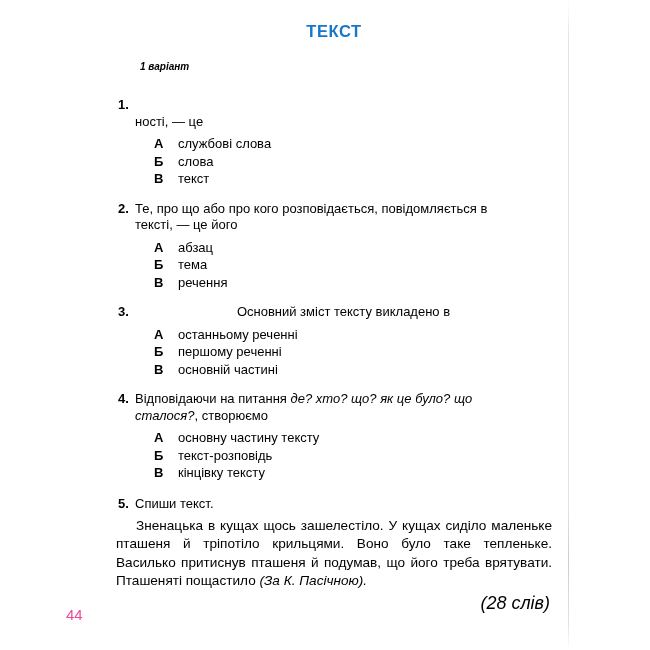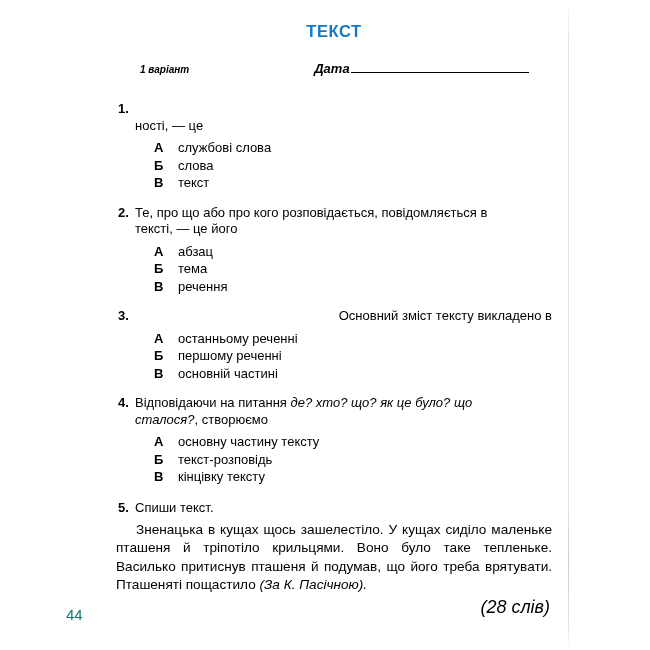--- a/index.html
+++ b/index.html
@@ -109,21 +109,21 @@
     width: 19px;
     padding-left: 2px;
     box-sizing: border-box;
   }
   .q-text {
     flex: 1 1 auto;
     text-align: justify;
     text-justify: inter-word;
     hyphens: manual;
   }
-  .q-text.nojustify { text-align: right; }
+  .q-text.nojustify { text-align: center; }
   .q-text i { font-style: italic; }
 
   .options {
     margin-top: 5px;
     padding-left: 38px;
   }
   .option {
     display: flex;
     align-items: baseline;
     font-size: 13px;
@@ -173,40 +173,36 @@
     font-style: italic;
     padding-right: 2px;
   }
 
   
   .page-number {
     position: absolute;
     left: 66px;
     top: 606px;
     font-size: 15px;
-    color: #0f766e;
+    color: #ec4899;
   }
 </style>
 </head>
 <body>
 
 <div class="page">
 
   <div class="scan-edge"></div>
 
   <div class="content">
 
     <h1 class="doc-title" style="color: rgb(20, 119, 201);">ТЕКСТ</h1>
 
     <div class="meta-row">
       <span class="variant">1 варіант</span>
-      <span class="date-wrap">
-        <span class="date-label">Дата</span>
-        <span class="date-line"></span>
-      </span>
     </div>
 
     <div class="questions">
 
       <div class="question">
         <div class="q-stem">
           <span class="q-num">1.</span>
           <span class="q-text">
             <br>
             <span>ності, — це</span>

